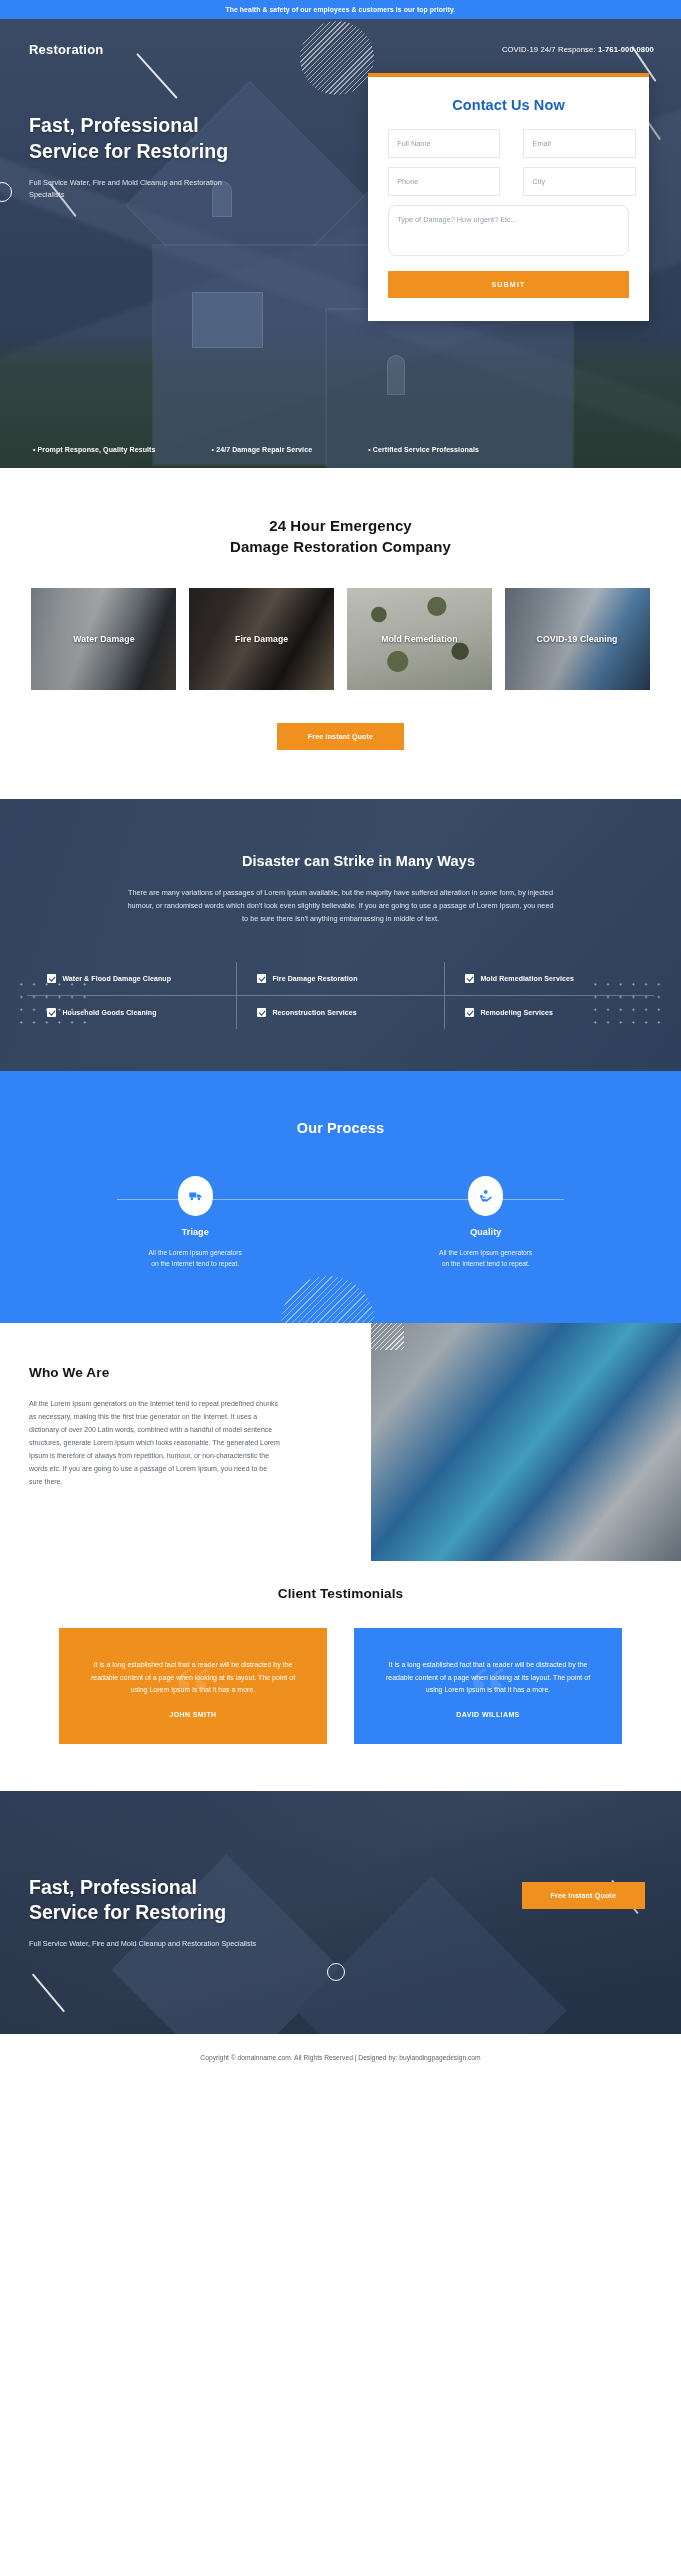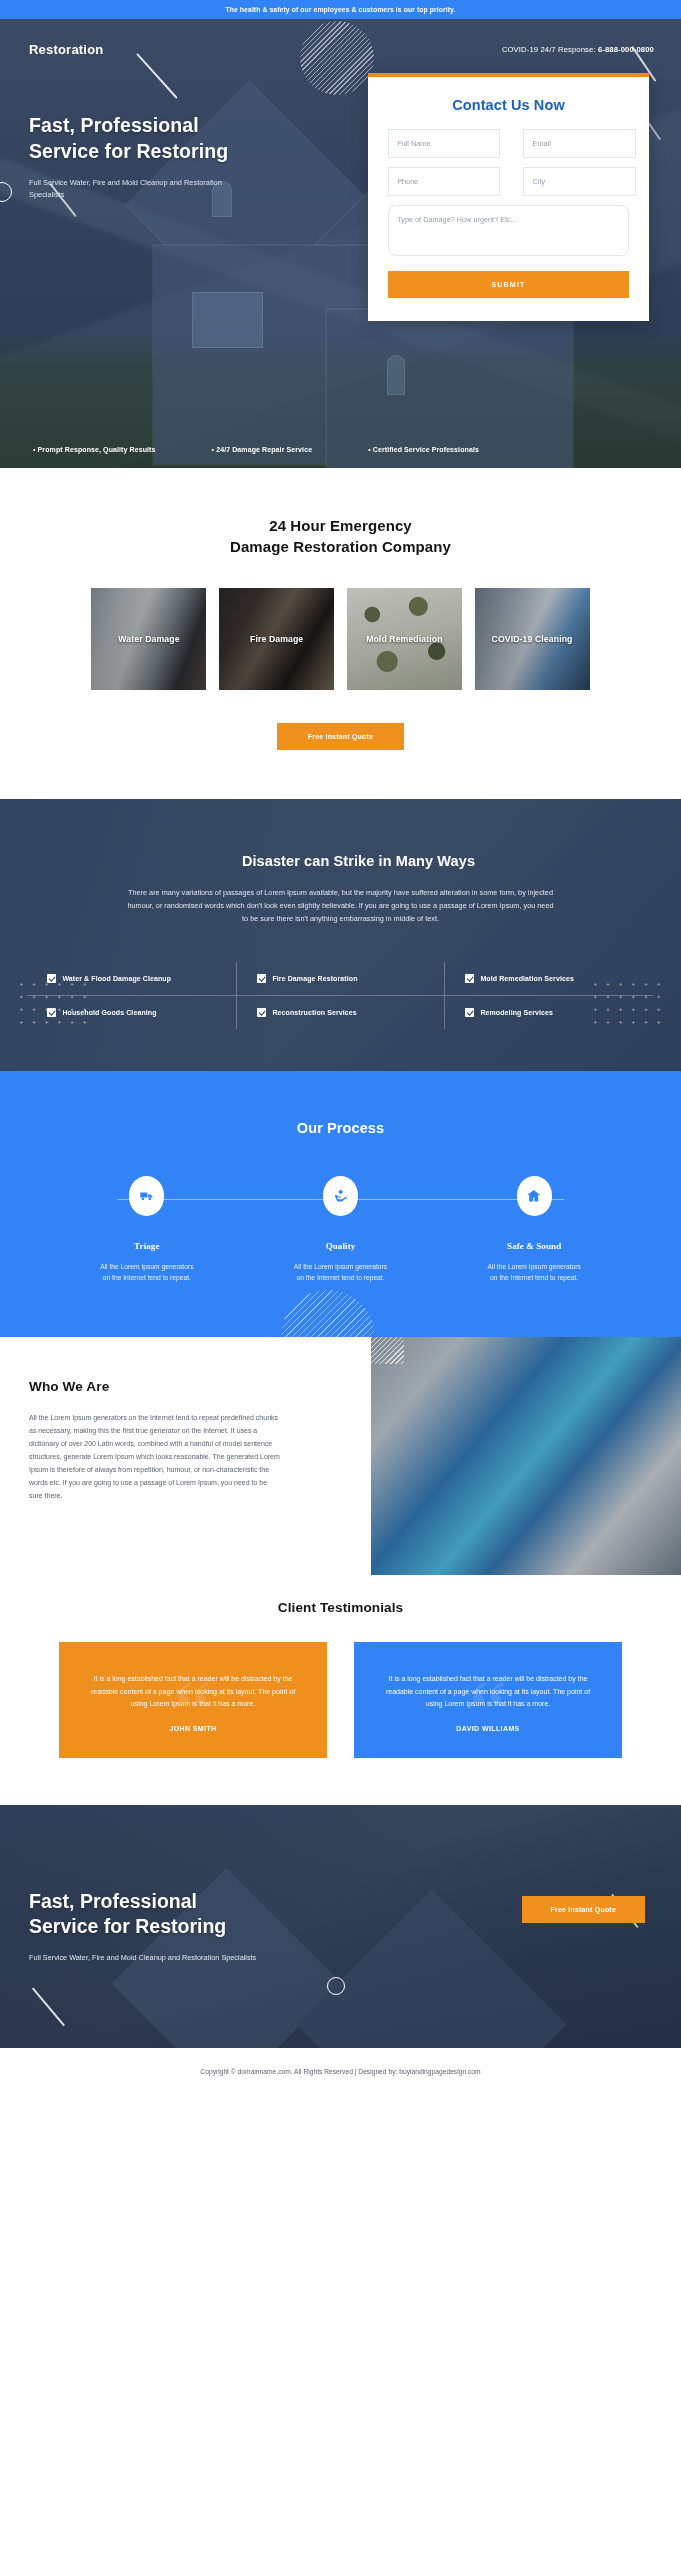--- a/index.html
+++ b/index.html
@@ -129,21 +129,21 @@
     color:#161616; font-size: 15px; font-weight: bold; line-height:1.42; letter-spacing:0.1px;
   }
   .lead {
     margin: 16.3px auto 0; width: 400px; color:#5d6470;
     font-size: 7.3px; line-height: 1.72;
   }
   .cards {
     display:flex; gap: 12.7px; justify-content:center; margin-top: 31px;
   }
   .card {
-    position: relative; width: 115px; height: 102px; overflow:hidden;
+    position: relative; width: 145px; height: 102px; overflow:hidden;
   }
   .card .cap {
     position:absolute; left:0; right:0; top: 50%; transform: translateY(-50%);
     text-align:center; color:#ffffff; font-size: 8.7px; font-weight:bold;
     text-shadow: 0 0.9px 2.7px rgba(0,0,0,.6); letter-spacing:0.1px;
   }
   .img-water {
     background:
       linear-gradient(180deg, rgba(0,0,0,.22), rgba(0,0,0,.3)),
       linear-gradient(110deg,#8f9aa3 0%,#b9bfc4 22%,#cfd3d4 40%,#7e868e 62%,#2f3338 80%,#5a4f44 100%);
@@ -224,21 +224,21 @@
     position:absolute; left: 67px; right: 67px; top: 23.6px; height: 0.9px;
     background: rgba(255,255,255,.45);
   }
   .step { position:relative; z-index:2; flex:1; text-align:center; }
   .step .circle {
     width: 35px; height: 40px; margin: 0 auto; background:#ffffff;
     border-radius: 50%/48%;
     display:flex; align-items:center; justify-content:center;
   }
   .step .circle svg { width: 15.4px; height: 15.4px; fill:#3183f6; }
-  .step .name { color:#ffffff; font-size: 9px; font-weight:bold; margin-top: 25px; letter-spacing:0.1px;font-family:Liberation Serif, serif; }
+  .step .name { color:#ffffff; font-size: 9px; font-weight:bold; margin-top: 11px; letter-spacing:0.1px; }
   .step .desc { color:#eaf2ff; font-size: 6.7px; line-height:1.68; margin: 10px auto 0; width: 102px; }
   .proc-circle {
     position:absolute; left: 281px; bottom: -47px; width: 94px; height: 94px;
     border-radius:50%;
     background: repeating-linear-gradient(135deg, rgba(255,255,255,.45) 0 0.9px, rgba(255,255,255,0) 0.9px 4.5px);
   }
 
   
   .sec-who { position:relative; background:#ffffff; padding: 42px 0 47px; min-height: 227px; }
   .who-inner { width: 309px; padding-left: 29px; }
@@ -331,21 +331,21 @@
     <div class="hatch-circle"></div>
     <div class="ring"></div>
     <div class="streak s1"></div>
     <div class="streak s2"></div>
     <div class="streak s3"></div>
     <div class="streak s4"></div>
 
     <div class="hero-top">
       <div class="brand">Restoration</div>
       <div class="covid">
-        <span>COVID-19 24/7 Response: </span><b>6-888-000-0800</b>
+        <span>COVID-19 24/7 Response: </span><b>1-761-000-0800</b>
       </div>
     </div>
 
     <div class="hero-body">
       <h1 class="hero-h1">
         <span>Fast, Professional</span><br>
         <span>Service for Restoring</span>
       </h1>
       <p class="hero-sub">Full Service Water, Fire and Mold Cleanup and Restoration Specialists</p>
     </div>
@@ -451,29 +451,20 @@
         <div class="circle">
           <svg viewBox="0 0 24 24">
               <path d="M12 3c-2 0-3 1.6-3 3.2 0 1.5 1.3 2.8 3 2.8s3-1.3 3-2.8C15 4.6 14 3 12 3z"></path>
               <path d="M3 13c0-1.6 1.6-2.6 3-1.6l3.2 2.3H12v1.6H8.6L7 14.2l-.8 1.2 2.6 2.1h6l4.2-3.4c1-.8 2.4-.1 2.4 1.1L14 21H7z"></path>
             </svg>
         </div>
         <div class="name">Quality</div>
         <div class="desc">All the Lorem Ipsum generators on the Internet tend to repeat.</div>
       </div>
 
-      <div class="step">
-        <div class="circle">
-          <svg viewBox="0 0 24 24">
-              <path d="M12 3 2 11h3v10h6v-6h2v6h6V11h3z"></path>
-            </svg>
-        </div>
-        <div class="name">Safe &amp; Sound</div>
-        <div class="desc">All the Lorem Ipsum generators on the Internet tend to repeat.</div>
-      </div>
     </div>
     <div class="proc-circle"></div>
   </section>
 
   <section class="sec-who">
     <div class="who-img">
       <div class="who-hatch"></div>
     </div>
     <div class="who-inner">
       <h2 class="who-h2">Who We Are</h2>

